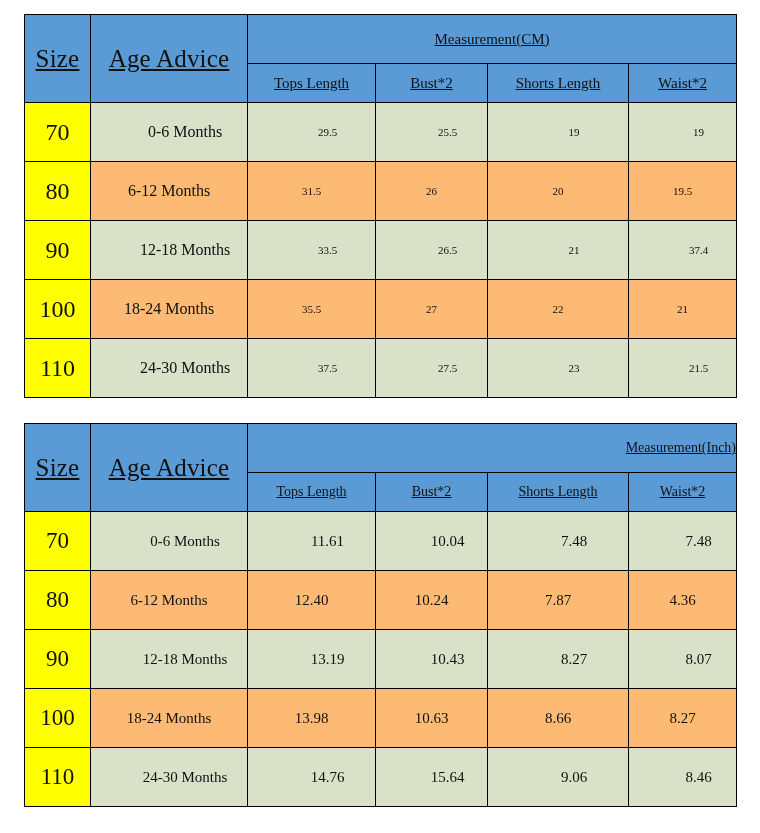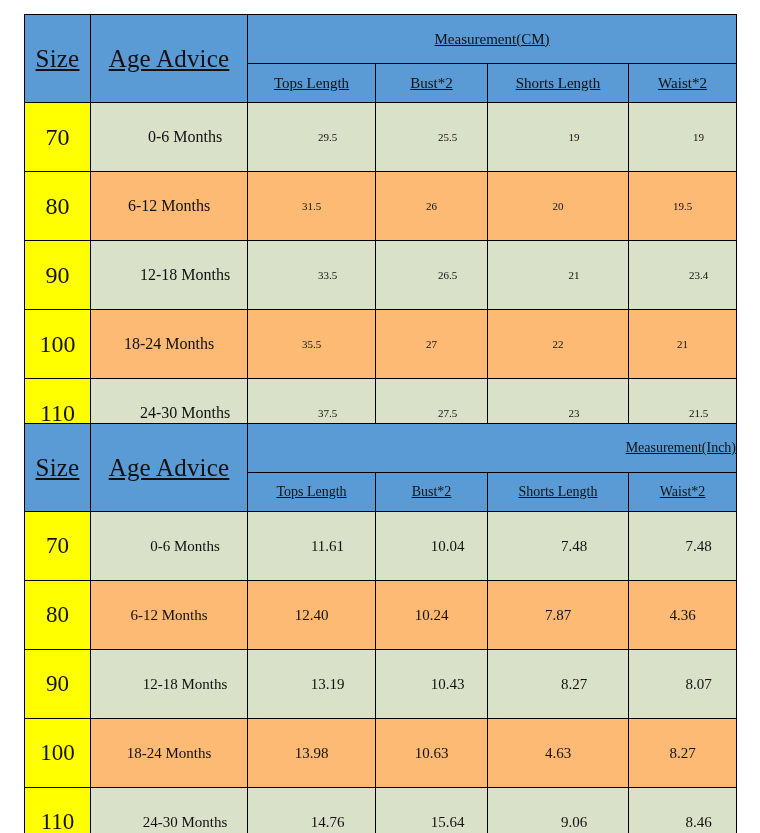--- a/index.html
+++ b/index.html
@@ -66,21 +66,21 @@
   }
   .hdr-sub {
     font-size: 15px;
     height: 38px;
   }
   
   #block-in .hdr-group { font-size: 14px; text-align: right; }
   #block-in .hdr-sub   { font-size: 14px; }
 
   
-  tbody tr { height: 69px; }
+  tbody tr { height: 59px; }
   td.size-cell {
     background: #ffff00;
     font-size: 24px;
     font-weight: bold;
   }
   td.val {
     font-size: 11px;
   }
   td.age {
     font-size: 16px;
@@ -138,21 +138,21 @@
           <td class="val">26</td>
           <td class="val">20</td>
           <td class="val">19.5</td>
         </tr>
         <tr class="stripe-a">
           <td class="size-cell">90</td>
           <td class="age">12-18 Months</td>
           <td class="val">33.5</td>
           <td class="val">26.5</td>
           <td class="val">21</td>
-          <td class="val">23.4</td>
+          <td class="val">37.4</td>
         </tr>
         <tr class="stripe-b">
           <td class="size-cell">100</td>
           <td class="age">18-24 Months</td>
           <td class="val">35.5</td>
           <td class="val">27</td>
           <td class="val">22</td>
           <td class="val">21</td>
         </tr>
         <tr class="stripe-a">
@@ -213,21 +213,21 @@
           <td class="val">13.19</td>
           <td class="val">10.43</td>
           <td class="val">8.27</td>
           <td class="val">8.07</td>
         </tr>
         <tr class="stripe-b">
           <td class="size-cell">100</td>
           <td class="age">18-24 Months</td>
           <td class="val">13.98</td>
           <td class="val">10.63</td>
-          <td class="val">4.63</td>
+          <td class="val">8.66</td>
           <td class="val">8.27</td>
         </tr>
         <tr class="stripe-a">
           <td class="size-cell">110</td>
           <td class="age">24-30 Months</td>
           <td class="val">14.76</td>
           <td class="val">15.64</td>
           <td class="val">9.06</td>
           <td class="val">8.46</td>
         </tr>

